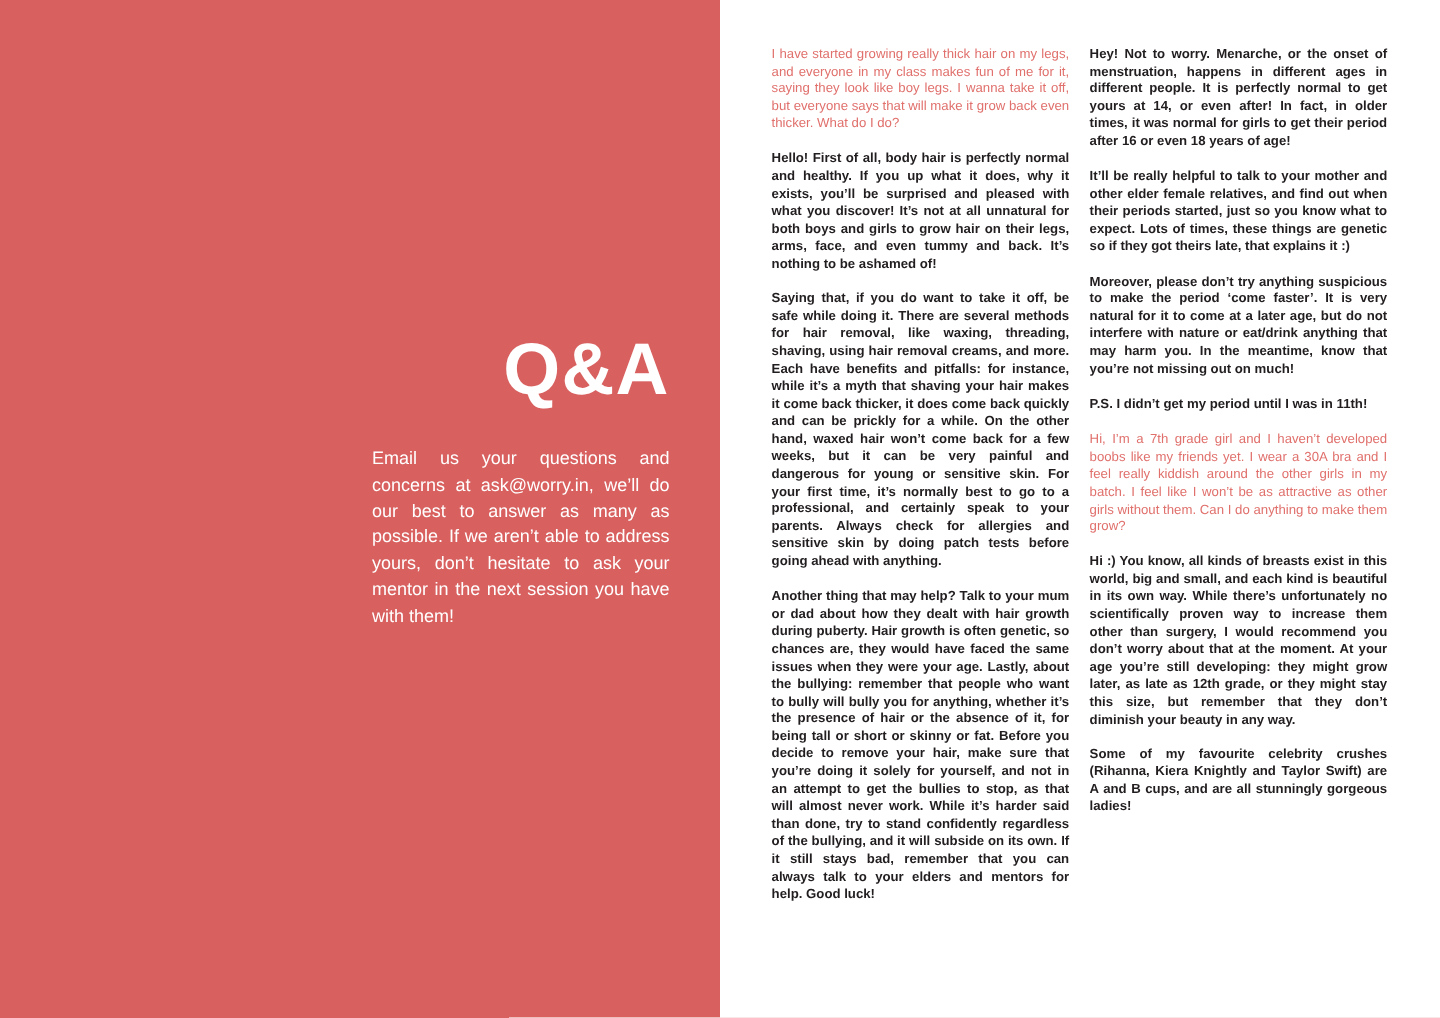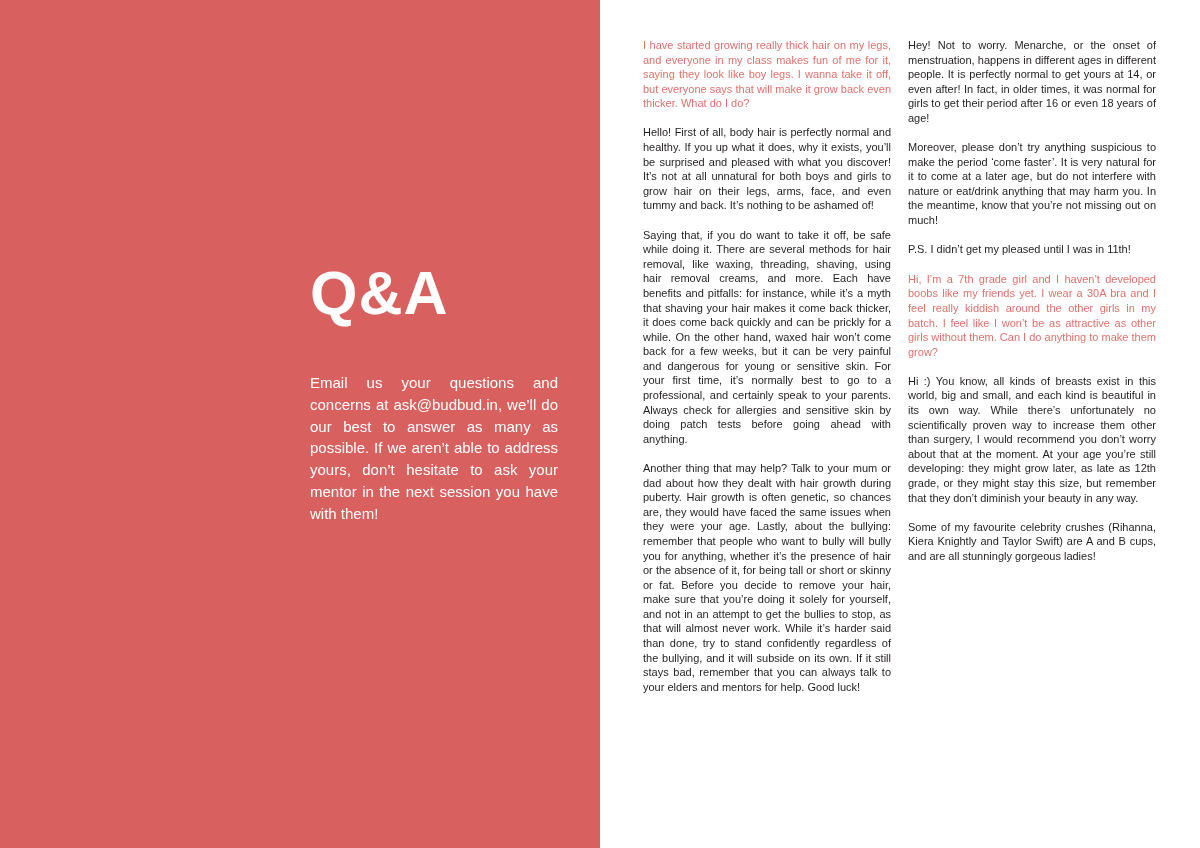--- a/index.html
+++ b/index.html
@@ -12,24 +12,24 @@
     overflow: hidden;
   }
   .panel {
     position: absolute;
     left: 0; top: 0;
     width: 600px; height: 848px;
     background: var(--panel_bg, #D8605F);
   }
   .qa-title {
     position: absolute;
-    left: 310px; top: 260px;
+    left: 310px; top: 274px;
     width: 248px;
     margin: 0;
-    text-align: left;
+    text-align: right;
     color: var(--panel_text, #FFFFFF);
     font-size: 61px;
     font-weight: 700;
     line-height: 1.1;
     letter-spacing: 1px;
   }
   .panel-desc {
     position: absolute;
     left: 310px; top: 372px;
     width: 248px;
@@ -44,46 +44,47 @@
     top: 38px;
     width: 248px;
     text-align: justify;
     font-size: 11px;
     line-height: 14.6px;
   }
   .col-1 { left: 643px; }
   .col-2 { left: 908px; }
   .col p { margin: 0 0 14.5px 0; }
   .question { color: var(--question_text, #E0706C); }
-  .answer   { color: var(--answer_text, #221E1F); }
+  .answer   { color: var(--answer_text, #221E1F); font-weight: bold; }
   .q-gap    { margin-top: 15px !important; }
 </style>
 </head>
 <body>
 
 <div class="page">
 
   <aside class="panel">
     <h1 class="qa-title">Q&amp;A</h1>
-    <p class="panel-desc">Email us your questions and concerns at ask@budbud.in, we’ll do our best to answer as many as possible. If we aren’t able to address yours, don’t hesitate to ask your mentor in the next session you have with them!</p>
+    <p class="panel-desc">Email us your questions and concerns at ask@worry.in, we’ll do our best to answer as many as possible. If we aren’t able to address yours, don’t hesitate to ask your mentor in the next session you have with them!</p>
   </aside>
 
   <main>
 
     <section class="col col-1">
       <p class="question">I have started growing really thick hair on my legs, and everyone in my class makes fun of me for it, saying they look like boy legs. I wanna take it off, but everyone says that will make it grow back even thicker. What do I do?</p>
       <p class="answer">Hello! First of all, body hair is perfectly normal and healthy. If you up what it does, why it exists, you’ll be surprised and pleased with what you discover! It’s not at all unnatural for both boys and girls to grow hair on their legs, arms, face, and even tummy and back. It’s nothing to be ashamed of!</p>
       <p class="answer">Saying that, if you do want to take it off, be safe while doing it. There are several methods for hair removal, like waxing, threading, shaving, using hair removal creams, and more. Each have benefits and pitfalls: for instance, while it’s a myth that shaving your hair makes it come back thicker, it does come back quickly and can be prickly for a while. On the other hand, waxed hair won’t come back for a few weeks, but it can be very painful and dangerous for young or sensitive skin. For your first time, it’s normally best to go to a professional, and certainly speak to your parents. Always check for allergies and sensitive skin by doing patch tests before going ahead with anything.</p>
       <p class="answer">Another thing that may help? Talk to your mum or dad about how they dealt with hair growth during puberty. Hair growth is often genetic, so chances are, they would have faced the same issues when they were your age. Lastly, about the bullying: remember that people who want to bully will bully you for anything, whether it’s the presence of hair or the absence of it, for being tall or short or skinny or fat. Before you decide to remove your hair, make sure that you’re doing it solely for yourself, and not in an attempt to get the bullies to stop, as that will almost never work. While it’s harder said than done, try to stand confidently regardless of the bullying, and it will subside on its own. If it still stays bad, remember that you can always talk to your elders and mentors for help. Good luck!</p>
     </section>
 
     <section class="col col-2">
       <p class="answer">Hey! Not to worry. Menarche, or the onset of menstruation, happens in different ages in different people. It is perfectly normal to get yours at 14, or even after! In fact, in older times, it was normal for girls to get their period after 16 or even 18 years of age!</p>
+      <p class="answer">It’ll be really helpful to talk to your mother and other elder female relatives, and find out when their periods started, just so you know what to expect. Lots of times, these things are genetic so if they got theirs late, that explains it :)</p>
       <p class="answer">Moreover, please don’t try anything suspicious to make the period ‘come faster’. It is very natural for it to come at a later age, but do not interfere with nature or eat/drink anything that may harm you. In the meantime, know that you’re not missing out on much!</p>
-      <p class="answer">P.S. I didn’t get my pleased until I was in 11th!</p>
+      <p class="answer">P.S. I didn’t get my period until I was in 11th!</p>
       <p class="question q-gap">Hi, I’m a 7th grade girl and I haven’t developed boobs like my friends yet. I wear a 30A bra and I feel really kiddish around the other girls in my batch. I feel like I won’t be as attractive as other girls without them. Can I do anything to make them grow?</p>
       <p class="answer">Hi :) You know, all kinds of breasts exist in this world, big and small, and each kind is beautiful in its own way. While there’s unfortunately no scientifically proven way to increase them other than surgery, I would recommend you don’t worry about that at the moment. At your age you’re still developing: they might grow later, as late as 12th grade, or they might stay this size, but remember that they don’t diminish your beauty in any way.</p>
       <p class="answer">Some of my favourite celebrity crushes (Rihanna, Kiera Knightly and Taylor Swift) are A and B cups, and are all stunningly gorgeous ladies!</p>
     </section>
 
   </main>
 
 </div>
 
 </body></html>

